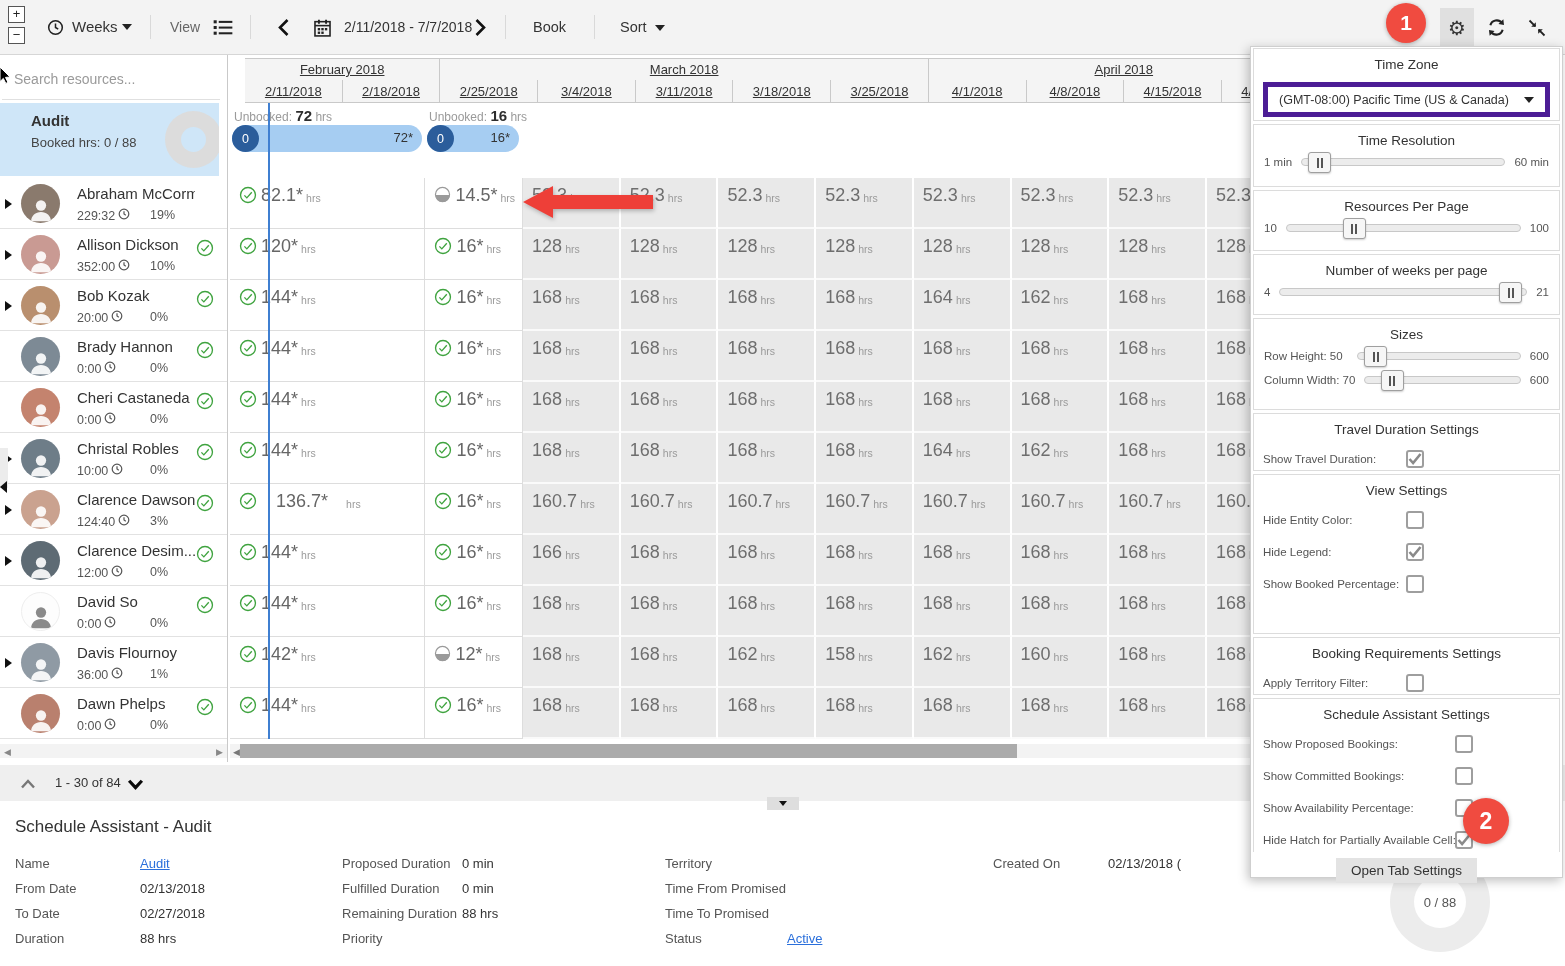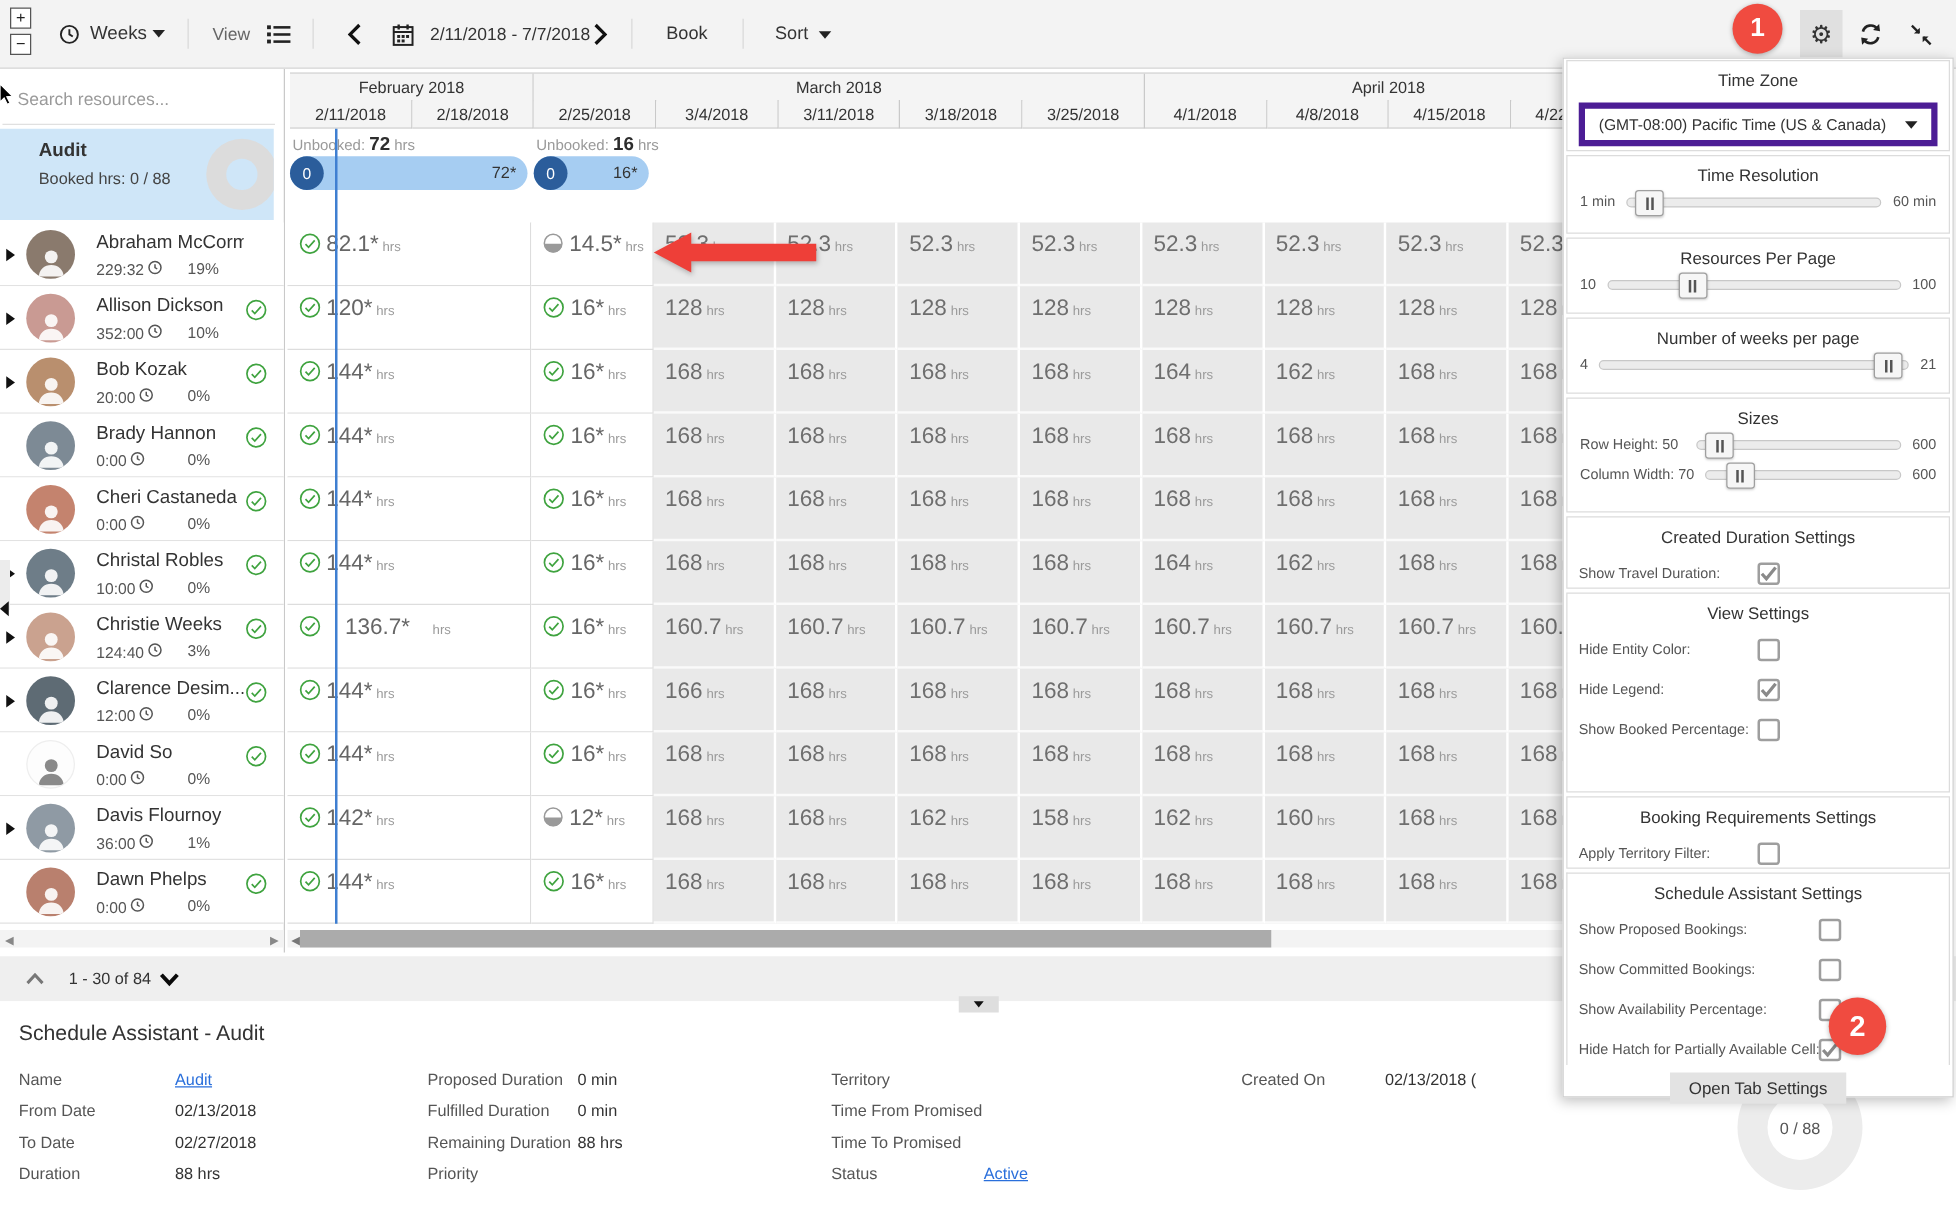--- a/index.html
+++ b/index.html
@@ -35,21 +35,21 @@
   .avatar { position:absolute; left:21px; top:6px; width:39px; height:39px; border-radius:50%; overflow:hidden; display:flex; align-items:flex-end; justify-content:center; }
   .res-name { position:absolute; left:77px; top:7px; font-size:15px; color:#333; white-space:nowrap; max-width:118px; overflow:hidden; }
   .res-check { position:absolute; right:13px; top:10px; }
   .res-hours { position:absolute; left:77px; top:30px; font-size:12.5px; color:#555; display:flex; align-items:center; gap:3px; }
   .res-pct { position:absolute; left:150px; top:30px; font-size:12.5px; color:#555; }
   .hscroll-left { position:absolute; left:0; top:689px; width:227px; height:14px; background:#f3f3f3; }
   .sc-arrow { position:absolute; top:3px; font-size:9px; color:#888; }
 
   
   .grid-vp { position:absolute; left:228px; top:55px; width:1024px; height:707px; overflow:hidden; background:#fff; }
-  .month-row, .week-row { position:absolute; left:4px; display:flex; }
+  .month-row, .week-row { position:absolute; left:17px; display:flex;text-decoration:underline; }
   .month-row { top:3px; height:22px; border-top:1px solid #c9c9c9; }
   .week-row { top:25px; height:23px; }
   .mcell, .wcell { background:#f4f4f4; border-right:1px solid #c9c9c9; border-bottom:1px solid #c9c9c9; font-size:13px; color:#333; display:flex; align-items:center; justify-content:center; overflow:hidden; flex:0 0 auto; }
   .band { position:absolute; left:2px; top:48px; width:1310px; height:75px; background:#fff; }
   .ub-label { position:absolute; top:4px; font-size:12px; color:#9a9a9a; white-space:nowrap; }
   .ub-label b { font-size:15px; color:#2d2d2d; font-weight:bold; }
   .ub-bar { position:absolute; top:22px; height:27px; border-radius:13.5px; background:#a6cdf2; }
   .ub-bar .z { position:absolute; left:0; top:0; width:27px; height:27px; border-radius:50%; background:#2b5d9b; color:#fff; font-size:12.5px; display:flex; align-items:center; justify-content:center; }
   .ub-bar .e { position:absolute; right:9px; top:5px; font-size:13px; color:#333; }
   .grid-rows { position:absolute; left:2px; top:123px; }
@@ -305,21 +305,21 @@
           <span class="res-pct">0%</span>
         </div>
         <div class="res-row">
           <span class="tri"></span>
           <div class="avatar" style="background: rgb(202, 162, 143);">
             <svg width="28" height="28" viewBox="0 0 24 24">
               <circle cx="12" cy="9" r="4.4" fill="rgba(255,255,255,.9)"></circle>
               <path d="M3.5 22.5c0-4.8 3.8-8 8.5-8s8.5 3.2 8.5 8z" fill="rgba(255,255,255,.9)"></path>
             </svg>
           </div>
-          <span class="res-name">Christie Weeks</span>
+          <span class="res-name">Clarence Dawson</span>
           <span class="res-check"><svg width="18" height="18" viewBox="0 0 20 20">
               <circle cx="10" cy="10" r="8.3" fill="none" stroke="#3fa33f" stroke-width="1.5"></circle>
               <path d="M6 10.4l2.7 2.8L14.2 7" fill="none" stroke="#3fa33f" stroke-width="1.5"></path>
             </svg></span>
           <span class="res-hours">
             <span>124:40</span>
             <span><svg width="12" height="12" viewBox="0 0 20 20">
                 <circle cx="10" cy="10" r="8" fill="none" stroke="#555" stroke-width="2"></circle>
                 <path d="M10 5.5V10l3 2" fill="none" stroke="#555" stroke-width="2"></path>
               </svg></span>
@@ -1153,21 +1153,21 @@
         <div class="sl-track">
             <div class="sl-thumb" style="left:10%;">
               <i></i>
               <i></i>
             </div>
           </div>
         <span class="sl-lab">600</span>
       </div>
     </div>
     <div class="sp-sec" style="height:58px;">
-      <div class="sp-title">Created Duration Settings</div>
+      <div class="sp-title">Travel Duration Settings</div>
       <div>
           <div class="check-row">
             <span class="lbl" style="width: 143px;">Show Travel Duration:</span>
             <div class="cb">
               <svg width="14" height="12" viewBox="0 0 14 12">
                 <path d="M1.5 6l3.6 4L12.5 1" fill="none" stroke="#8a8a8a" stroke-width="2.6"></path>
               </svg>
             </div>
           </div>
         </div>

